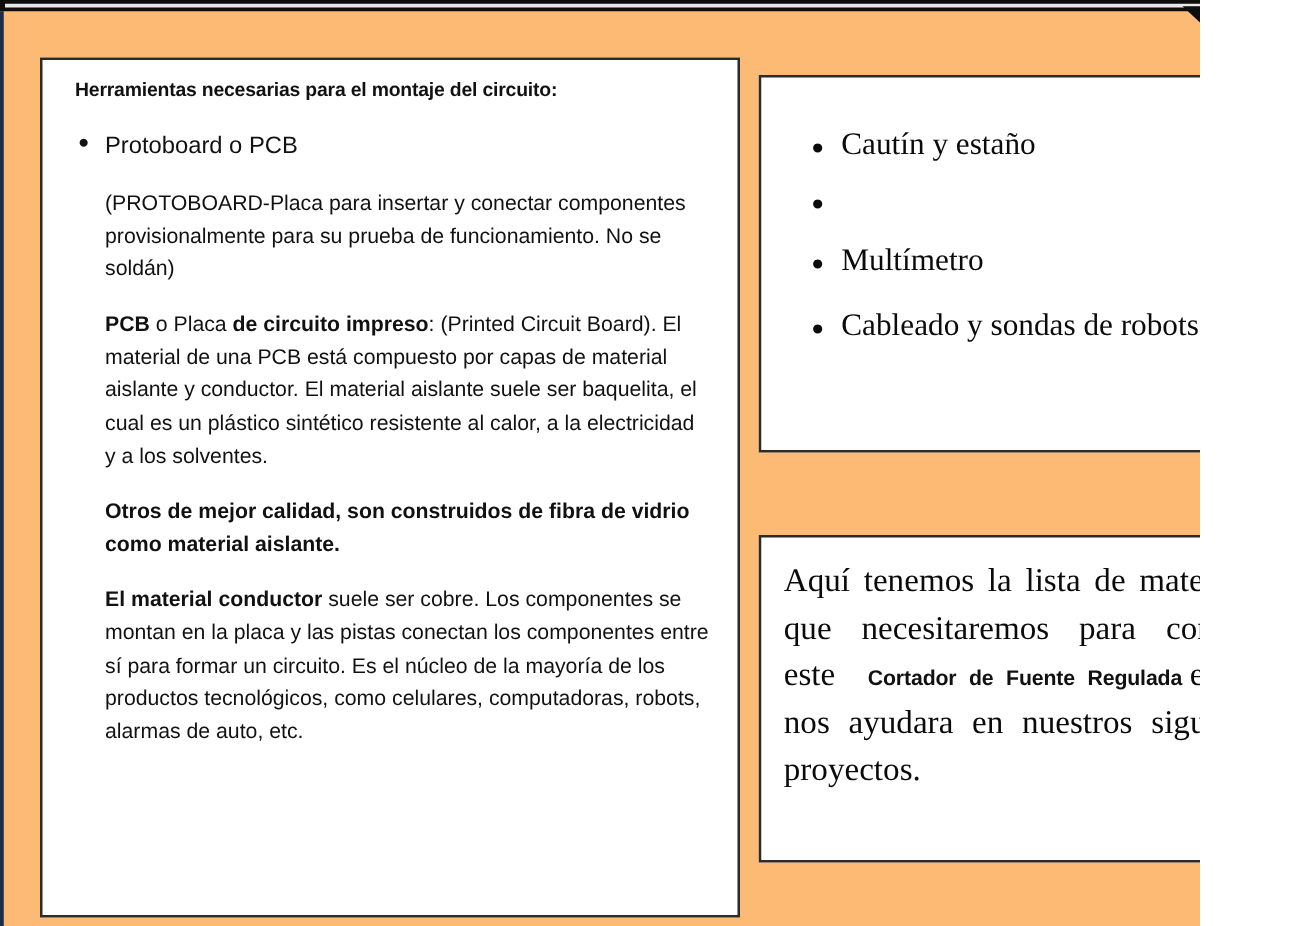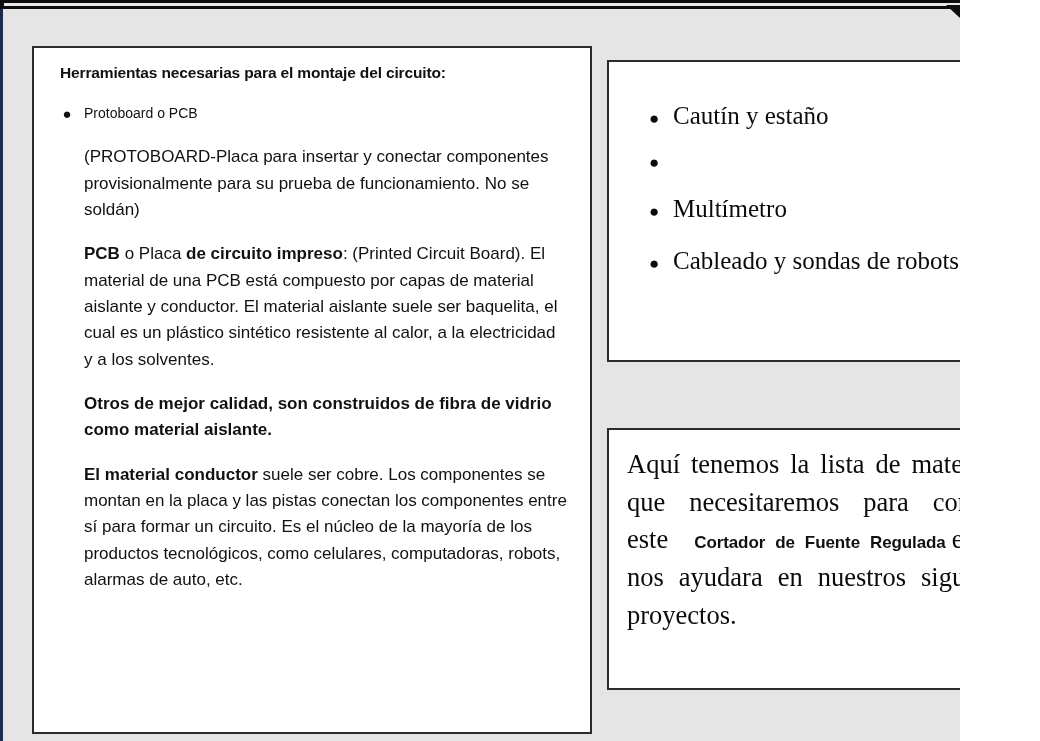--- a/index.html
+++ b/index.html
@@ -6,21 +6,21 @@
   html, body {
     margin: 0;
     padding: 0;
     background: #ffffff;
   }
   .slide {
     position: relative;
     width: 960px;
     height: 741px;
     overflow: hidden;
-    background: #e5e5e5;
+    background: #fdba74;
     font-family: "Liberation Sans", sans-serif;
     text-decoration: underline;
   }
 
   
   .top-chrome {
     position: absolute;
     left: 0;
     top: 0;
     width: 1040px;
@@ -90,21 +90,21 @@
   }
   .left-bullet-dot {
     width: 34px;
     flex: 0 0 34px;
     text-align: center;
     font-size: 15px;
     line-height: 1.35;
     color: #111111;
   }
   .left-bullet-text {
-    font-size: 14px;
+    font-size: 19px;
     line-height: 1.35;
     color: #111111;
   }
   .left-para {
     font-size: 17px;
     line-height: 1.55;
     color: #111111;
     margin: 0 0 18px 34px;
   }
   .left-para b { font-weight: bold; }

